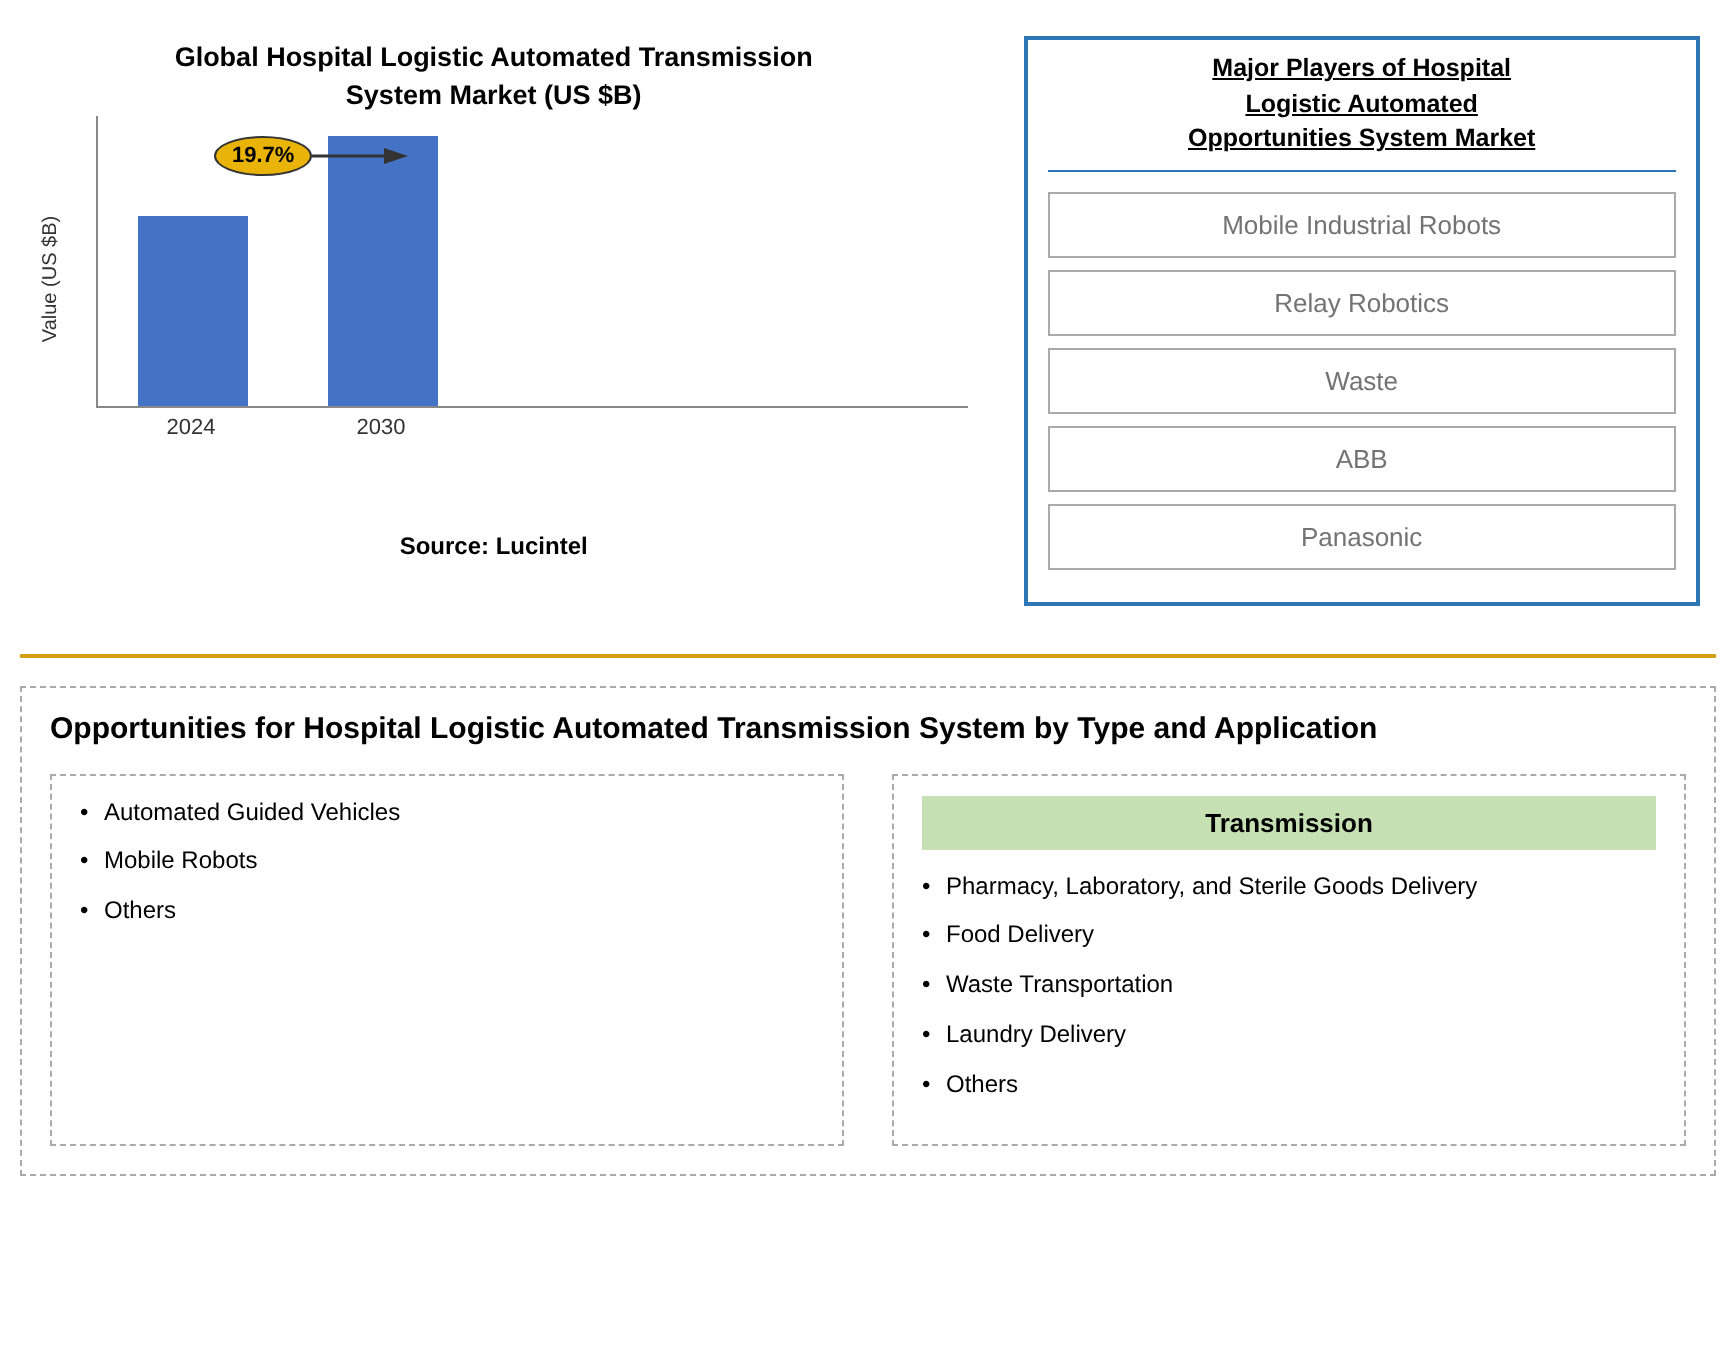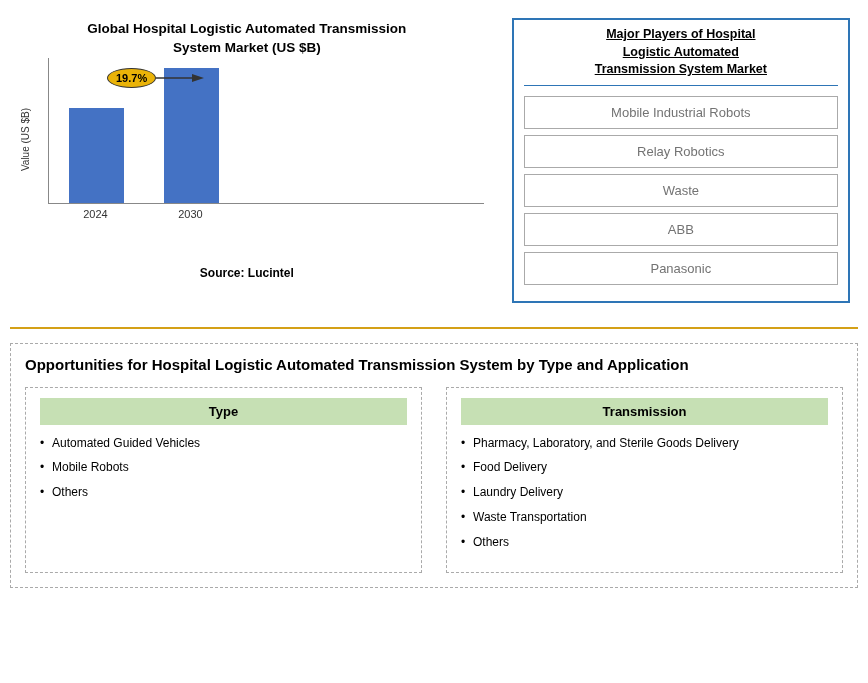--- a/index.html
+++ b/index.html
@@ -242,21 +242,21 @@
       </div>
 
       <div class="source-text">Source: Lucintel</div>
     </div>
 
     <div class="players-area">
       <div class="players-box">
         <div class="players-title">
           <span>Major Players of Hospital</span><br>
           <span>Logistic Automated</span><br>
-          <span>Transmission System Market</span>
+          <span>Opportunities System Market</span>
         </div>
         <div class="player-item">
           <span>Mobile Industrial Robots</span>
         </div>
         <div class="player-item">
           <span>Relay Robotics</span>
         </div>
         <div class="player-item">
           <span>Waste</span>
         </div>
@@ -271,34 +271,33 @@
 
   </div>
 
   <hr class="divider">
 
   <div class="bottom-section">
     <div class="opportunities-title">Opportunities for Hospital Logistic Automated Transmission System by Type and Application</div>
     <div class="columns-row">
 
       <div class="column-box">
-        <div class="column-header">Type</div>
         <ul class="column-list">
           <li><span>Automated Guided Vehicles</span></li>
           <li><span>Mobile Robots</span></li>
           <li><span>Others</span></li>
         </ul>
       </div>
 
       <div class="column-box">
         <div class="column-header">Transmission</div>
         <ul class="column-list">
           <li><span>Pharmacy, Laboratory, and Sterile Goods Delivery</span></li>
           <li><span>Food Delivery</span></li>
+          <li><span>Waste Transportation</span></li>
           <li><span>Laundry Delivery</span></li>
-          <li><span>Waste Transportation</span></li>
           <li><span>Others</span></li>
         </ul>
       </div>
     </div>
   </div>
 
 </div>
 
 </body></html>

